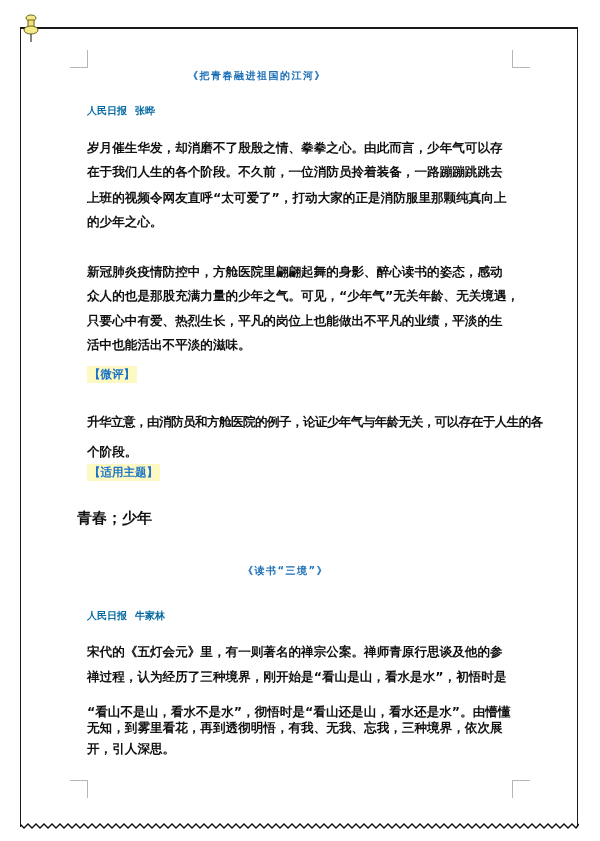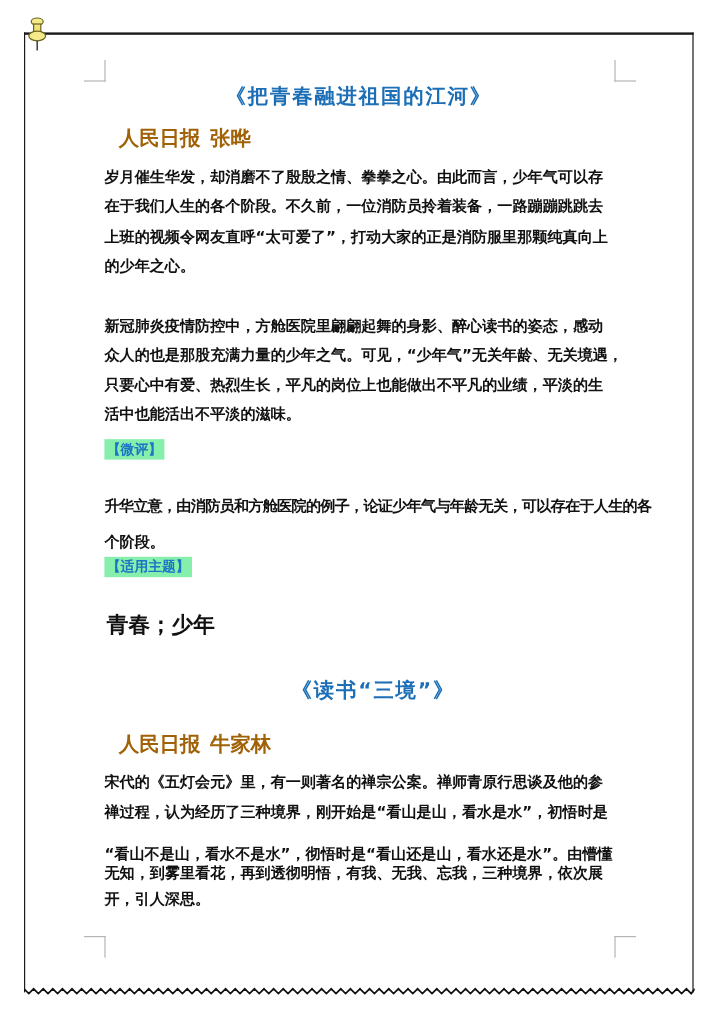--- a/index.html
+++ b/index.html
@@ -9,31 +9,31 @@
           border-top: 2px solid #1a1a1a; border-left: 1.5px solid #1a1a1a; border-right: 1.5px solid #1a1a1a;
           box-sizing: border-box; }
   .zigzag { position: absolute; left: 20px; top: 820px; width: 559px; height: 12px; }
   .pin { position: absolute; left: 20px; top: 14px; width: 22px; height: 30px; }
   .corner { position: absolute; width: 17px; height: 17px; }
   .corner.tl { left: 70px; top: 50px; border-right: 1px solid #b5b5b5; border-bottom: 1px solid #b5b5b5; }
   .corner.tr { left: 512px; top: 50px; border-left: 1px solid #b5b5b5; border-bottom: 1px solid #b5b5b5; }
   .corner.bl { left: 70px; top: 780px; border-right: 1px solid #b5b5b5; border-top: 1px solid #b5b5b5; }
   .corner.br { left: 512px; top: 780px; border-left: 1px solid #b5b5b5; border-top: 1px solid #b5b5b5; }
 
-  .title { position: absolute; color: #1c6fb6; font-weight: bold; font-size: 17px;
+  .title { position: absolute; color: #1c6fb6; font-weight: bold; font-size: 10px;
            letter-spacing: 1.5px; white-space: nowrap; }
-  .byline { position: absolute; left: 99px; color: #a16207; font-weight: bold; font-size: 17px;
+  .byline { position: absolute; left: 87px; color: #0369a1; font-weight: bold; font-size: 10px;
             white-space: nowrap; }
   .byline .author { margin-left: 8px; }
   .para { position: absolute; left: 87px; width: 440px; color: #111111; font-weight: bold;
           font-size: 12.6px; }
   .para .ln { position: absolute; left: 0; white-space: nowrap; }
-  .tag { position: absolute; left: 87px; background: #86efac; color: #1b74c6; font-weight: bold;
+  .tag { position: absolute; left: 87px; background: #fef9c3; color: #1b74c6; font-weight: bold;
          font-size: 11.5px; padding: 1px 2px; white-space: nowrap; }
-  .plain { position: absolute; left: 89px; color: #111; font-weight: bold; font-size: 18px; white-space: nowrap; }
+  .plain { position: absolute; left: 77px; color: #111; font-weight: bold; font-size: 15px; white-space: nowrap; }
 </style>
 </head>
 <body>
 
 <div class="page"></div>
 
 <svg class="zigzag" viewBox="0 0 559 12" preserveAspectRatio="none">
   <polyline fill="none" stroke="#111" stroke-width="1.4" points="0,4 4,8 8,4 12,8 16,4 20,8 24,4 28,8 32,4 36,8 40,4 44,8 48,4 52,8 56,4 60,8 64,4 68,8 72,4 76,8 80,4 84,8 88,4 92,8 96,4 100,8 104,4 108,8 112,4 116,8 120,4 124,8 128,4 132,8 136,4 140,8 144,4 148,8 152,4 156,8 160,4 164,8 168,4 172,8 176,4 180,8 184,4 188,8 192,4 196,8 200,4 204,8 208,4 212,8 216,4 220,8 224,4 228,8 232,4 236,8 240,4 244,8 248,4 252,8 256,4 260,8 264,4 268,8 272,4 276,8 280,4 284,8 288,4 292,8 296,4 300,8 304,4 308,8 312,4 316,8 320,4 324,8 328,4 332,8 336,4 340,8 344,4 348,8 352,4 356,8 360,4 364,8 368,4 372,8 376,4 380,8 384,4 388,8 392,4 396,8 400,4 404,8 408,4 412,8 416,4 420,8 424,4 428,8 432,4 436,8 440,4 444,8 448,4 452,8 456,4 460,8 464,4 468,8 472,4 476,8 480,4 484,8 488,4 492,8 496,4 500,8 504,4 508,8 512,4 516,8 520,4 524,8 528,4 532,8 536,4 540,8 544,4 548,8 552,4 556,8 559,4"></polyline>
 </svg>
 

